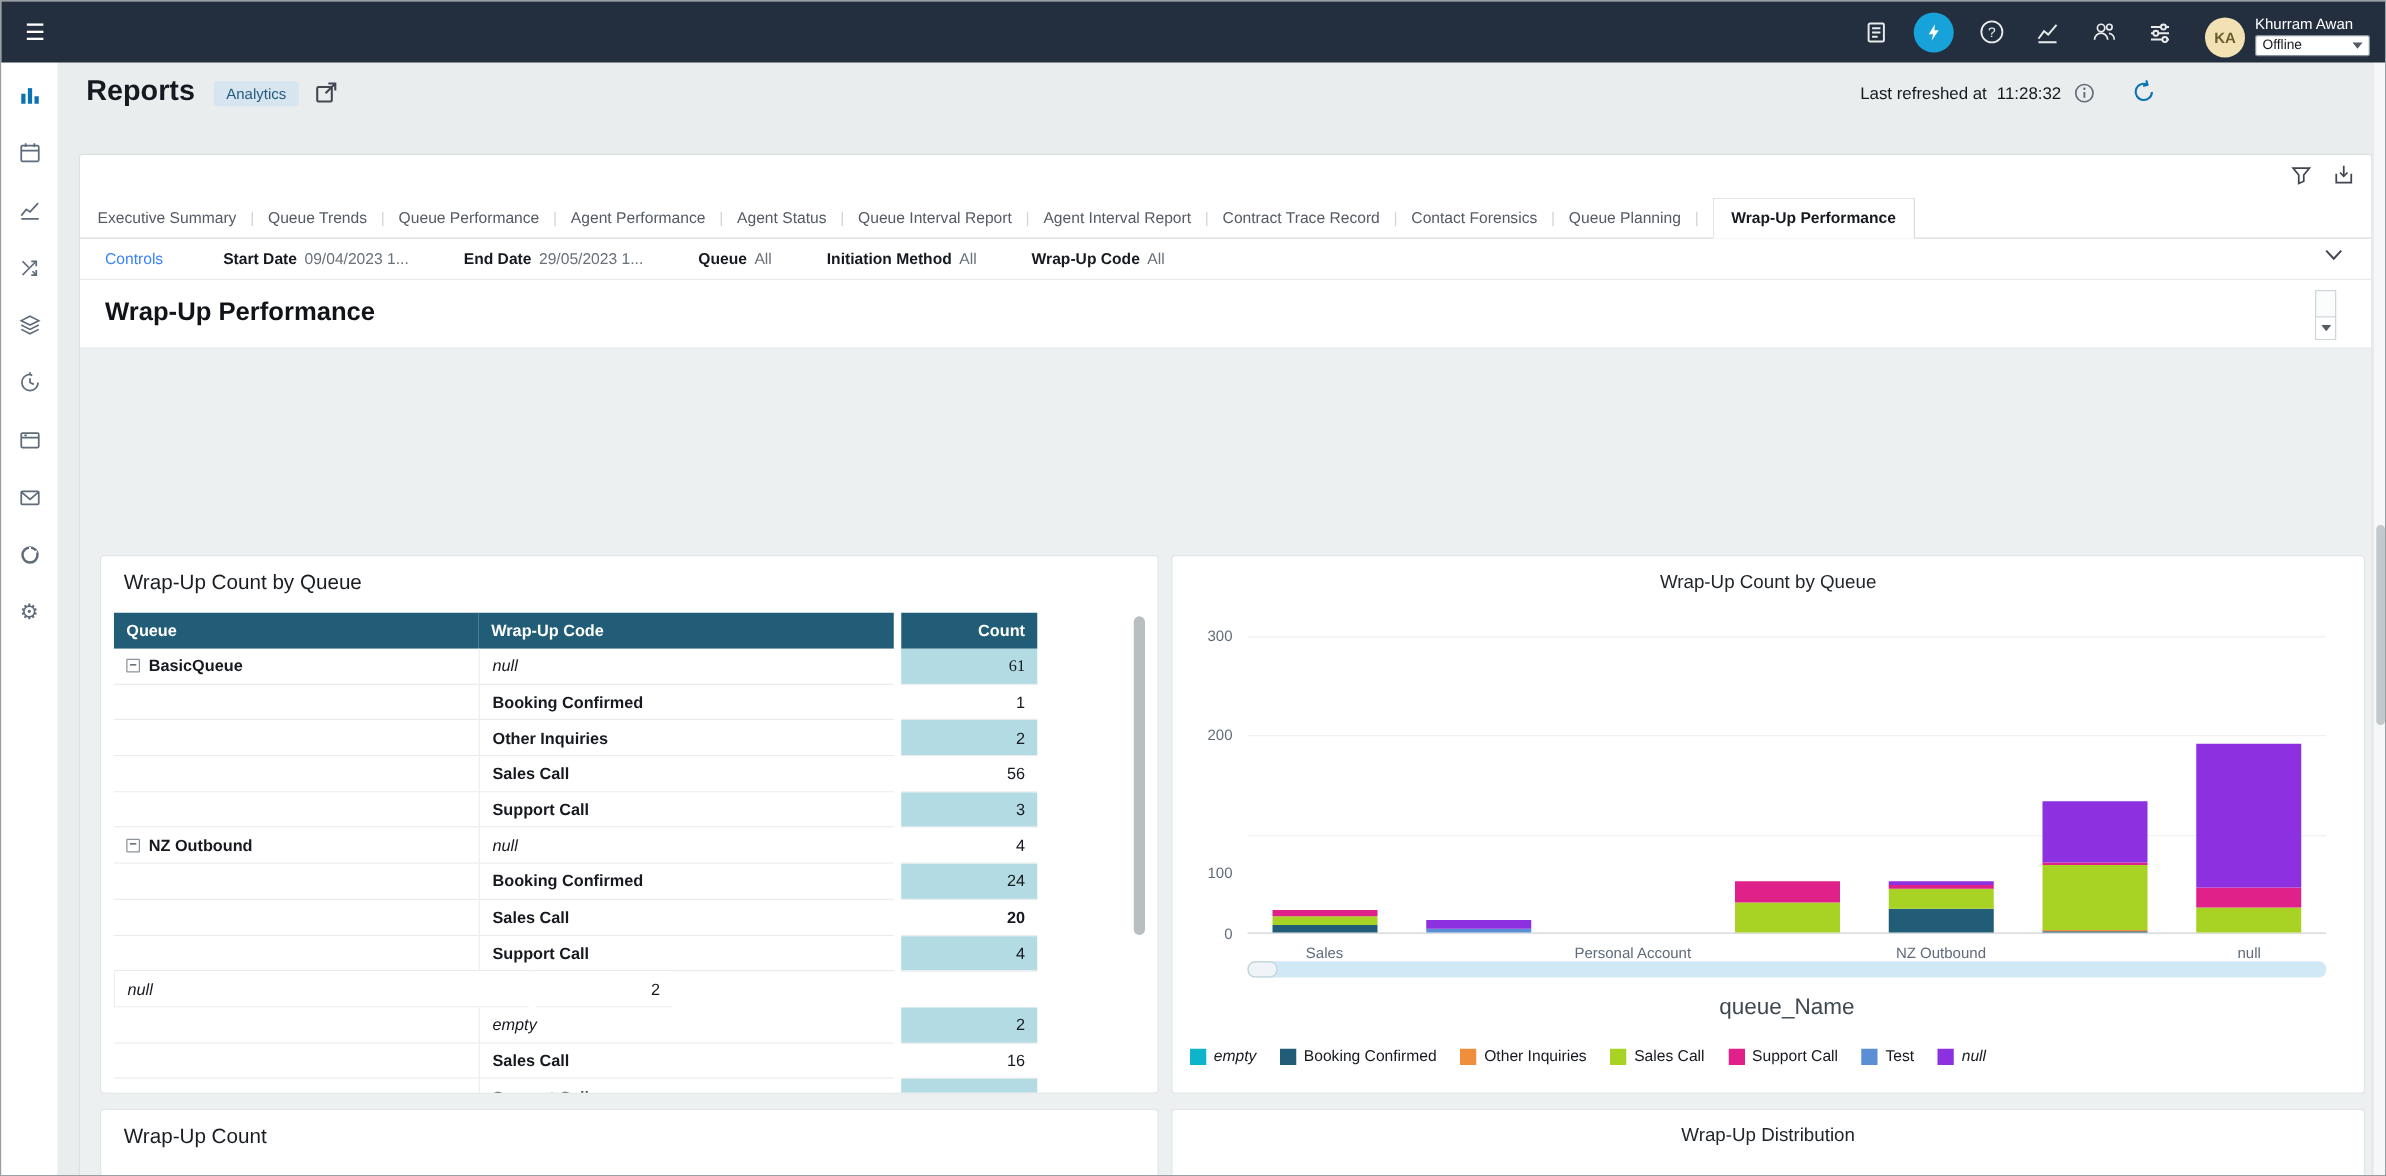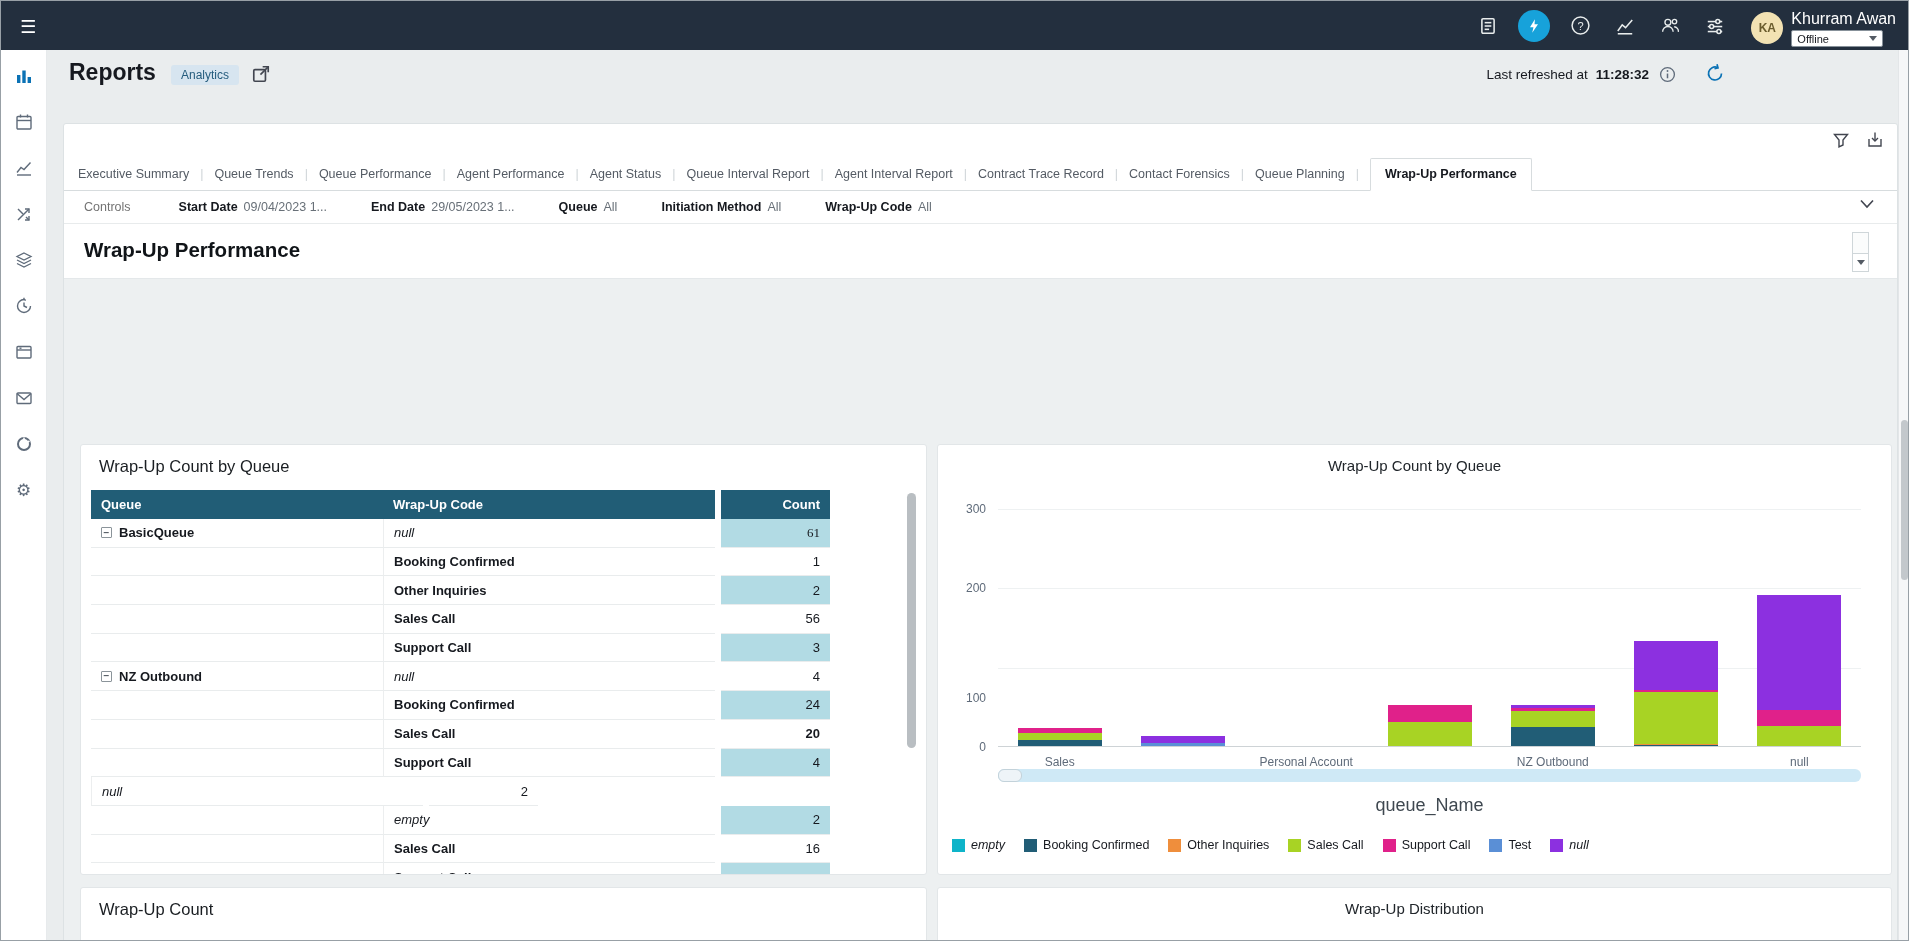--- a/index.html
+++ b/index.html
@@ -9,51 +9,51 @@
 
   
   .topbar { position:absolute; left:0; top:0; width:1909px; height:49px; background:#232f3e; z-index:30; }
   .hamburger { position:absolute; left:14px; top:12px; width:26px; height:26px; display:flex; align-items:center; justify-content:center; color:#fff; font-size:18px; cursor:pointer; font-family:"DejaVu Sans",sans-serif; }
   .topbar-right { position:absolute; right:14px; top:0; height:49px; display:flex; align-items:center; gap:15px; }
   .tb-icon { width:30px; height:30px; display:flex; align-items:center; justify-content:center; }
   .tb-bolt { width:32px; height:32px; border-radius:50%; background:#17a2da; display:flex; align-items:center; justify-content:center; }
   .userblock { display:flex; align-items:flex-start; gap:8px; margin-left:6px; }
   .avatar { width:32px; height:32px; border-radius:50%; background:#f2e2b3; color:#6b5d2e; font-weight:bold; font-size:12px; display:flex; align-items:center; justify-content:center; margin-top:8px; }
   .usercol { display:flex; flex-direction:column; gap:2px; padding-top:6px; }
-  .username { color:#fff; font-size:16px; }
+  .username { color:#fff; font-size:12px; }
   .status-select { width:92px; height:17px; background:#fff; border:1px solid #87919a; border-radius:2px; font-size:11px; color:#16191f; display:flex; align-items:center; justify-content:space-between; padding:0 5px; cursor:pointer; }
   .caret-down { width:0; height:0; border-left:4px solid transparent; border-right:4px solid transparent; border-top:5px solid #545b64; }
 
   
   .sidebar { position:absolute; left:0; top:49px; width:46px; height:892px; background:#fff; border-right:1px solid #e7eaec; z-index:20; display:flex; flex-direction:column; align-items:center; padding-top:16px; gap:26px; }
   .sb-icon { width:20px; height:20px; display:flex; align-items:center; justify-content:center; cursor:pointer; }
   .gear-glyph { font-family:"DejaVu Sans",sans-serif; font-size:17px; color:#5f6b7a; line-height:1; }
 
   
   .main { position:absolute; left:46px; top:49px; width:1696px; height:892px; }
   .page-head { position:absolute; left:0; top:0; width:100%; height:44px; }
   .page-title { position:absolute; left:22px; top:9px; font-size:23px; font-weight:bold; color:#16191f; }
   .badge { position:absolute; left:124px; top:15px; background:#d7e5f0; color:#255c7d; font-size:12px; padding:3px 10px; border-radius:3px; }
   .extlink { position:absolute; left:204px; top:14px; width:22px; height:22px; cursor:pointer; }
   .refresh-cluster { position:absolute; right:66px; top:14px; display:flex; align-items:center; gap:8px; font-size:13.5px; color:#16191f; }
-  .refresh-time { font-weight:bold; }
+  .refresh-time { font-weight:normal; }
   .icon-btn { width:20px; height:20px; display:flex; align-items:center; justify-content:center; cursor:pointer; }
   .refresh-btn { position:absolute; right:18px; top:13px; }
 
   
   .card { position:absolute; left:16px; top:73px; width:1835px; height:819px; background:#fff; border:1px solid #dde2e4; border-radius:3px 3px 0 0; overflow:hidden; }
   .card-tools { position:absolute; right:12px; top:6px; display:flex; gap:14px; z-index:5; }
 
   .tabs { position:absolute; left:0; top:34px; width:100%; height:33px; display:flex; align-items:flex-end; padding-left:14px; border-bottom:1px solid #d7dcde; }
   .tab { font-size:12.5px; color:#545b64; padding:8px 0 9px 0; cursor:pointer; white-space:nowrap; }
   .tab:not(.active)::after { content:"|"; color:#cfd5d8; margin:0 11px; }
   .tab.active { background:#fff; border:1px solid #d7dcde; border-bottom:1px solid #fff; margin-bottom:-1px; padding:8px 14px 9px 14px; font-weight:bold; color:#16191f; border-radius:2px 2px 0 0; }
 
   .controls-row { position:absolute; left:0; top:67px; width:100%; height:33px; display:flex; align-items:center; padding-left:20px; border-bottom:1px solid #e8ebec; font-size:12.5px; }
-  .controls-label { color:#737373; margin-right:48px; }
+  .controls-label { color:#3b82f6; margin-right:48px; }
   .chip { display:flex; gap:6px; margin-right:44px; cursor:pointer; white-space:nowrap; }
   .chip .lbl { font-weight:bold; color:#16191f; }
   .chip .val { color:#687078; }
   .controls-chevron { position:absolute; right:22px; top:74px; cursor:pointer; }
 
   .sheet-title-row { position:absolute; left:0; top:100px; width:100%; height:55px; background:#fff; border-bottom:1px solid #e4e8ea; }
   .sheet-title { position:absolute; left:20px; top:14px; font-size:20.5px; font-weight:bold; color:#101418; }
   .mini-scroll { position:absolute; right:28px; top:8px; width:17px; height:40px; border:1px solid #cfd6d9; background:#fbfcfc; display:flex; flex-direction:column; justify-content:flex-end; cursor:pointer; }
   .mini-scroll .btn { height:18px; border-top:1px solid #cfd6d9; display:flex; align-items:center; justify-content:center; background:#fff; }
 

